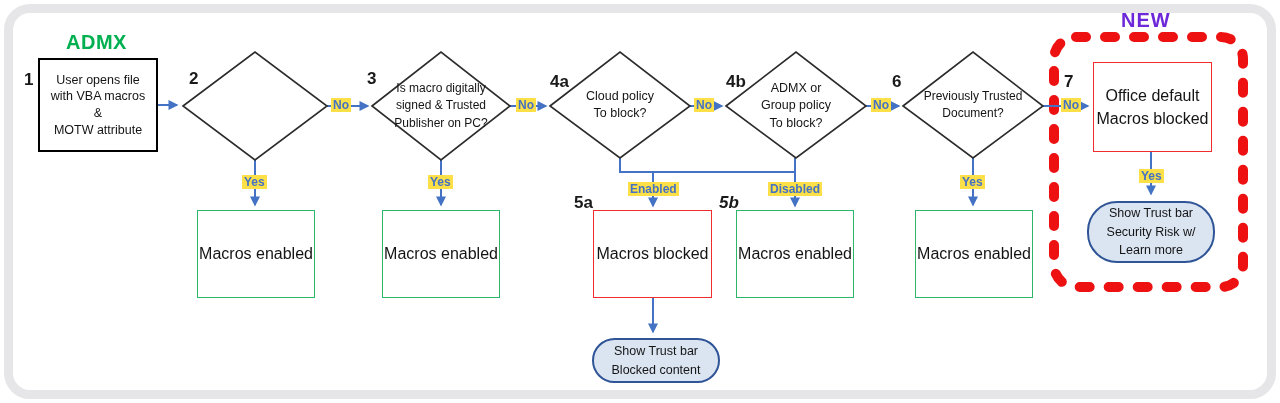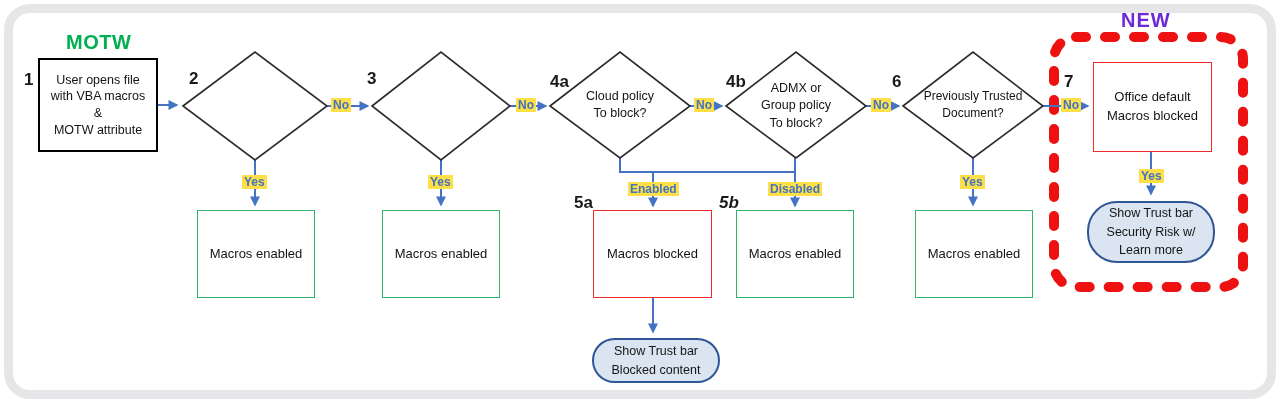--- a/index.html
+++ b/index.html
@@ -10,21 +10,21 @@
   .frame{
     position:absolute;inset:4px;border:9px solid #e6e6e8;border-radius:26px;
     pointer-events:none;
   }
   svg.lines{position:absolute;left:0;top:0;}
   svg.lines path, svg.lines polygon{vector-effect:non-scaling-stroke;}
 
   .node{
     position:absolute;display:flex;align-items:center;justify-content:center;
     text-align:center;white-space:pre-line;background:#fff;box-sizing:border-box;
-    font-size:13px;line-height:1.45;
+    font-size:16px;line-height:1.45;
   }
   .rect-black{border:2px solid #000000;font-size:12.5px;line-height:1.33;}
   .rect-green{border:1.5px solid #2fb56a;}
   .rect-red{border:1.5px solid #f02c2c;}
   .stadium{
     background:#dbe5f2;border:2px solid #2f5597;border-radius:30px;
     font-size:12.5px;line-height:1.5;
   }
   .dtext{
     position:absolute;display:flex;align-items:center;justify-content:center;
@@ -81,21 +81,21 @@
 
     <g stroke="#2b2b2b" stroke-width="1.6" fill="#ffffff">
       <polygon points="183,106 255,52 327,106 255,160"></polygon>
       <polygon points="372,106 441,52 510,106 441,160"></polygon>
       <polygon points="550,106 620,52 690,106 620,158"></polygon>
       <polygon points="726,106 796,52 866,106 796,158"></polygon>
       <polygon points="903,106 973,52 1043,106 973,158"></polygon>
     </g>
   </svg>
 
-  <div class="start-label">MOTW</div>
+  <div class="start-label">ADMX</div>
   <div class="new-label">NEW</div>
 
   <div class="num" style="left:24px;top:70px;">1</div>
   <div class="num" style="left:189px;top:69px;">2</div>
   <div class="num" style="left:367px;top:69px;">3</div>
   <div class="num" style="left:550px;top:72px;">4a</div>
   <div class="num" style="left:726px;top:72px;">4b</div>
   <div class="num" style="left:574px;top:193px;">5a</div>
   <div class="num" style="left:719px;top:193px;font-style:italic;">5b</div>
   <div class="num" style="left:892px;top:72px;">6</div>
@@ -119,20 +119,23 @@
   <div class="node rect-red" style="left:1093px;top:62px;width:119px;height:90px;">Office default
 Macros blocked</div>
 
   <div class="node stadium" style="left:592px;top:338px;width:128px;height:45px;">Show Trust bar
 Blocked content</div>
 
   <div class="node stadium" style="left:1087px;top:201px;width:128px;height:62px;">Show Trust bar
 Security Risk w/
 Learn more</div>
 
+  <div class="dtext small" style="left:379px;top:74px;width:124px;height:64px;">Is macro digitally
+signed &amp; Trusted
+Publisher on PC?</div>
   <div class="dtext" style="left:560px;top:80px;width:120px;height:50px;">Cloud policy
 To block?</div>
   <div class="dtext" style="left:736px;top:74px;width:120px;height:64px;">ADMX or
 Group policy
 To block?</div>
   <div class="dtext small" style="left:911px;top:80px;width:124px;height:50px;">Previously Trusted
 Document?</div>
 
   <div class="edge-label" style="left:331px;top:98px;">No</div>
   <div class="edge-label" style="left:516px;top:98px;">No</div>

